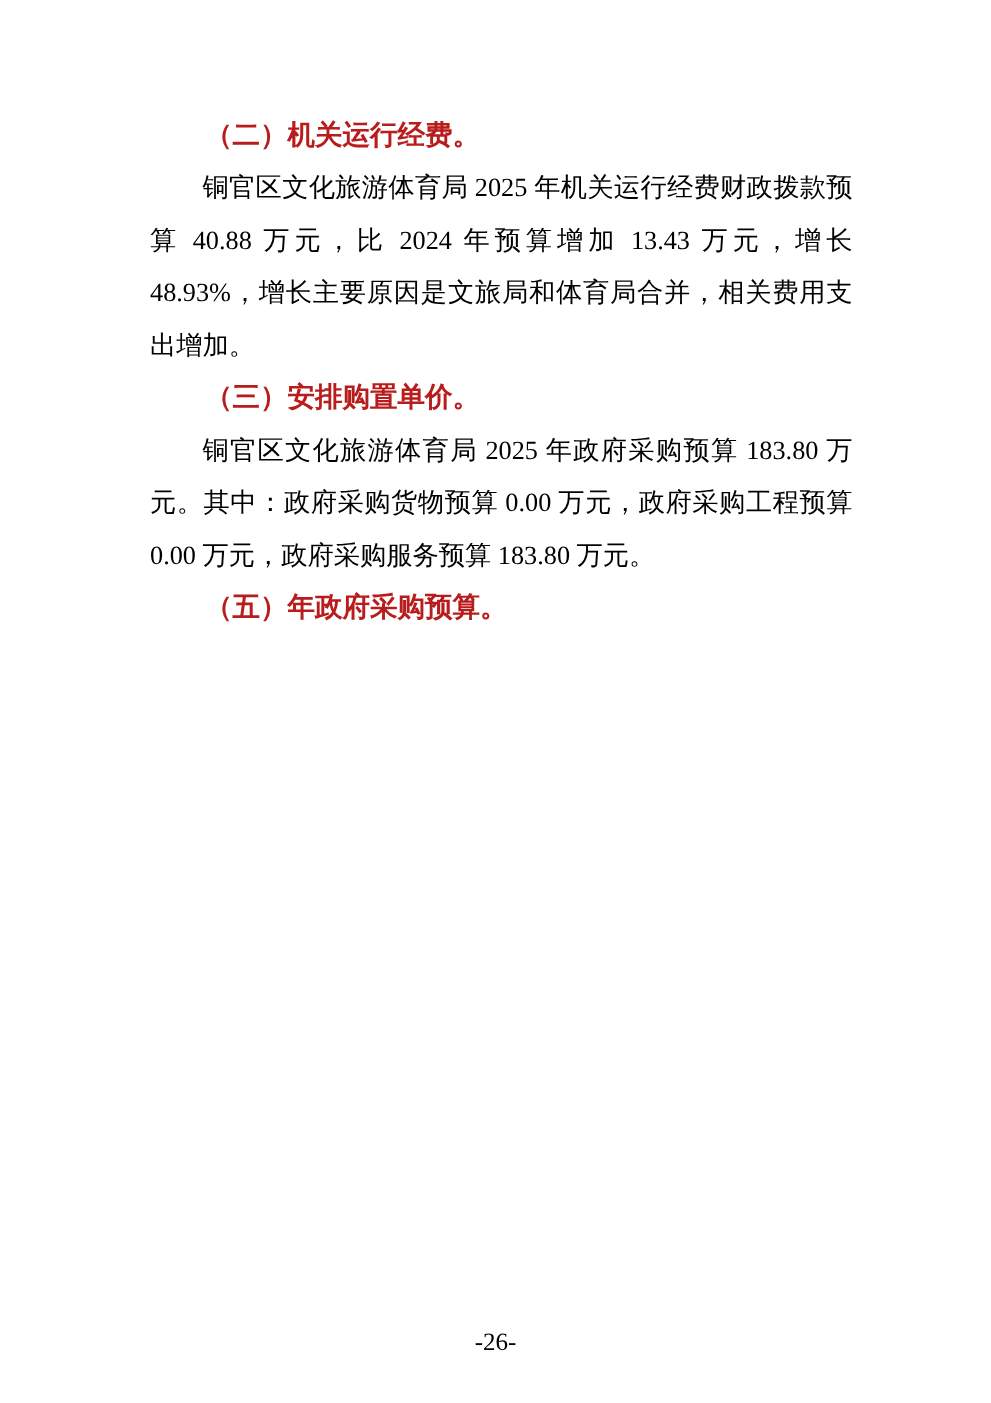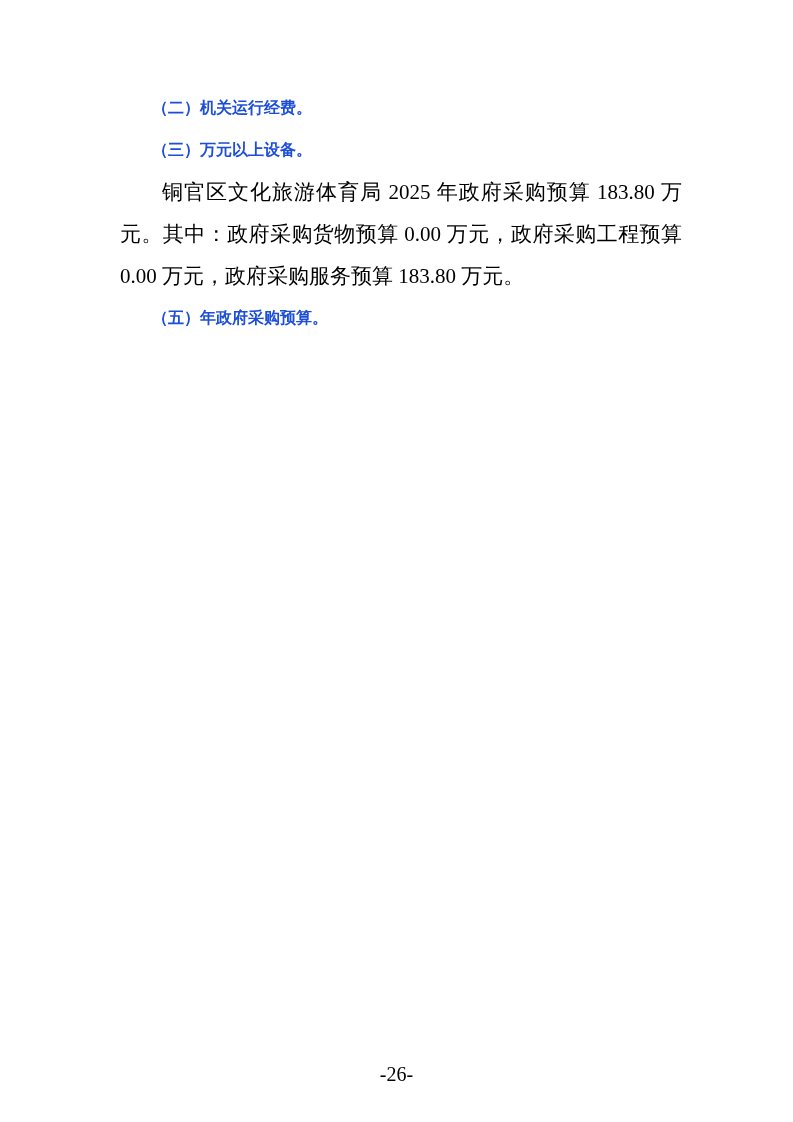--- a/index.html
+++ b/index.html
@@ -17,26 +17,26 @@
     color: #000000;
   }
   .content {
     position: absolute;
     left: 120px;
     top: 87px;
     width: 562px;
   }
   .heading {
     margin: 0;
-    font-size: 16px;
+    font-size: 22px;
     line-height: 42px;
     font-weight: 700;
     text-indent: 2em;
     text-align: left;
-    color: #1d4ed8;
+    color: #b91c1c;
     font-family: "Liberation Serif", "DejaVu Serif", serif;
   }
   .para {
     margin: 0;
     font-size: 21px;
     line-height: 42px;
     font-weight: 400;
     text-indent: 2em;
     text-align: justify;
     text-justify: inter-ideograph;
@@ -55,22 +55,23 @@
     font-family: "Liberation Serif", "DejaVu Serif", serif;
   }
 </style>
 </head>
 <body>
 
 <div class="page">
   <div class="content">
 
     <h2 class="heading">（二）机关运行经费。</h2>
+    <p class="para">铜官区文化旅游体育局 2025 年机关运行经费财政拨款预算 40.88 万元，比 2024 年预算增加 13.43 万元，增长 48.93%，增长主要原因是文旅局和体育局合并，相关费用支出增加。</p>
 
-    <h2 class="heading">（三）万元以上设备。</h2>
+    <h2 class="heading">（三）安排购置单价。</h2>
     <p class="para">铜官区文化旅游体育局 2025 年政府采购预算 183.80 万元。其中：政府采购货物预算 0.00 万元，政府采购工程预算 0.00 万元，政府采购服务预算 183.80 万元。</p>
 
 
     <h2 class="heading">（五）年政府采购预算。</h2>
 
   </div>
 
   <div class="footer">-26-</div>
 </div>
 

